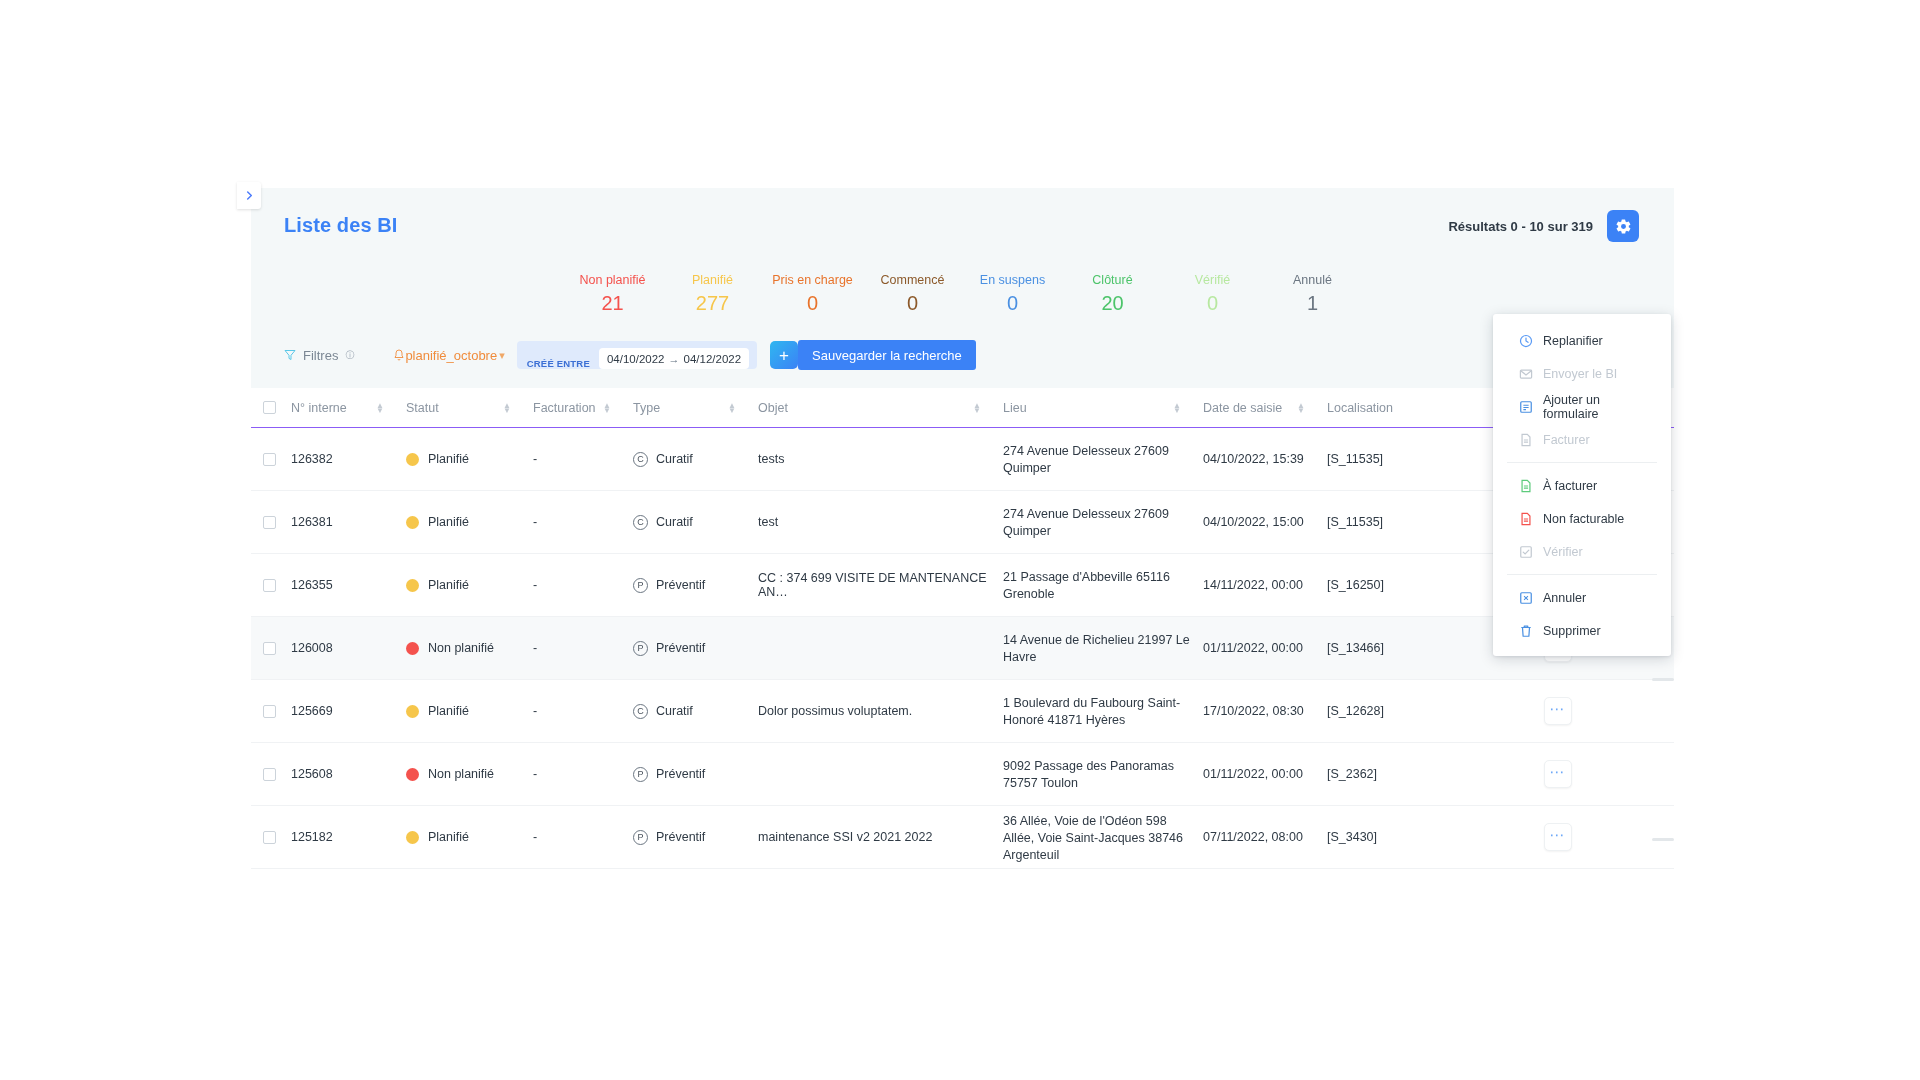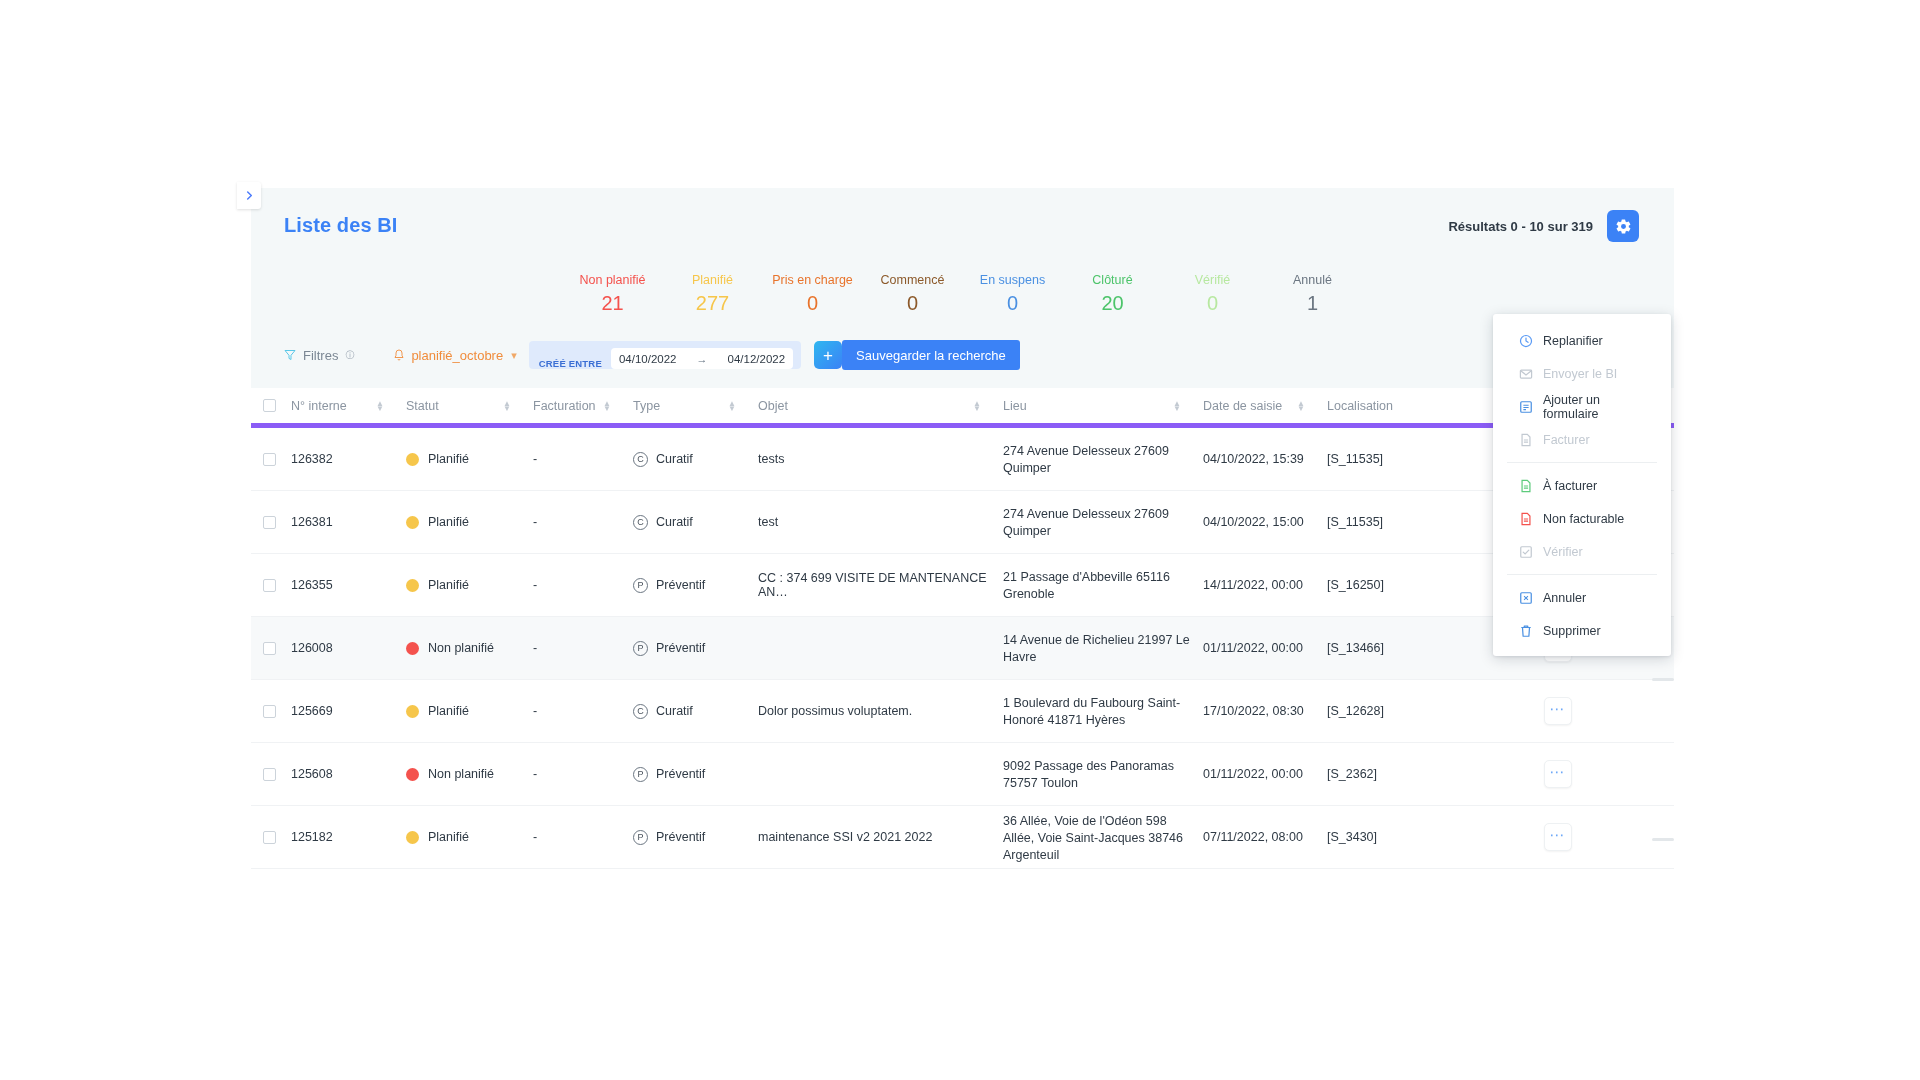--- a/index.html
+++ b/index.html
@@ -72,37 +72,37 @@
     position:absolute; left:0; top:146px; width:100%; height:42px;
     display:flex; align-items:center; padding-left:33px; gap:0;
   }
   .filters-btn {
     display:flex; align-items:center; gap:7px;
     font-size:13px; color:#7b8794; cursor:pointer;
   }
   .filters-btn .funnel { width:12px; height:12px; }
   .info-sup { font-size:9px; vertical-align:super; color:#9aa5b1; }
   .saved-filter {
-    display:flex; align-items:center; gap:6px;
+    display:flex; align-items:center; 
     margin-left:39px; font-size:13px; color:#f08c3c; cursor:pointer;
   }
   .saved-filter .bell { width:12px; height:13px; }
   .chev { font-size:11px; color:#f0a867; margin-left:2px; }
 
   .date-chip {
     margin-left:12px;
     height:28px; background:#dfeafc; border-radius:4px;
     display:flex; align-items:flex-end; padding:0 8px 0 10px; gap:9px;
   }
   .date-chip .lab {
     font-size:9.5px; font-weight:700; color:#3b6fd4; letter-spacing:.2px;
   }
   .date-inputs {
     background:#fff; border-radius:4px; height:21px;
-    display:flex; align-items:center; gap:20px; padding:0 8px;
+    display:flex; align-items:center; gap:4px; padding:0 8px;
     font-size:11.5px; color:#2f3a45;
   }
   .date-inputs .arrow { color:#5b6b7c; font-size:11px; }
 
   .plus-btn {
     margin-left:13px;
     width:28px; height:28px; border-radius:5px; border:none;
     background: linear-gradient(135deg,#2fb7f0,#3b82f6);
     color:#fff; font-size:17px; line-height:1;
     display:flex; align-items:center; justify-content:center; cursor:pointer;
@@ -114,21 +114,21 @@
     font-family:"Liberation Sans", sans-serif;
   }
 
   
   .table-wrap {
     position:absolute; left:0; top:200px; width:100%; bottom:0;
     background:#fff;
   }
   .thead {
     display:flex; align-items:center; height:40px;
-    border-bottom:5px solid #8b5cf6;
+    border-bottom:1px solid #8b5cf6;
     background:#fff;
   }
   .th {
     font-size:12.5px; color:#8b95a1; display:flex; align-items:center;
     padding-left:0;
   }
   .sorter {
     margin-left:auto; margin-right:14px; display:flex; flex-direction:column;
     line-height:5px; color:#c3cad2; font-size:8px; cursor:pointer;
   }

